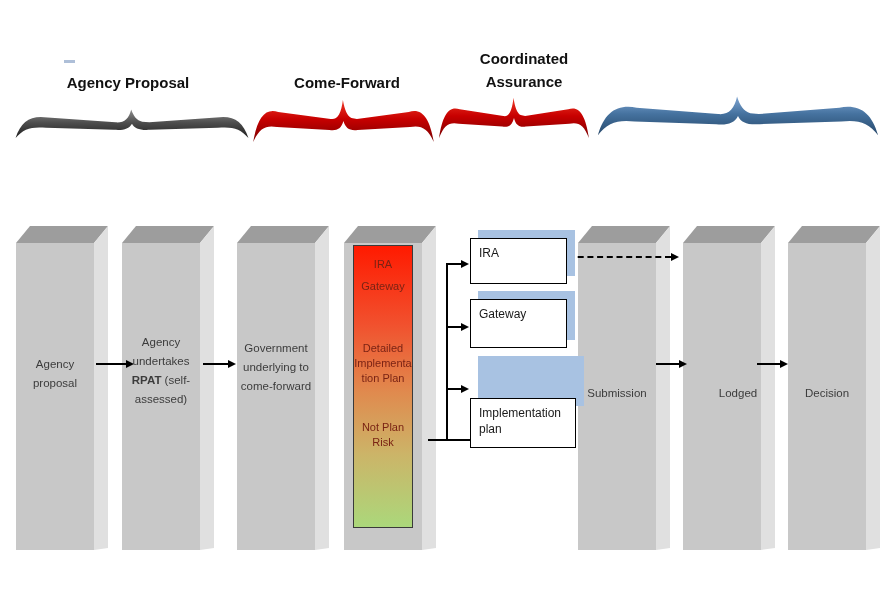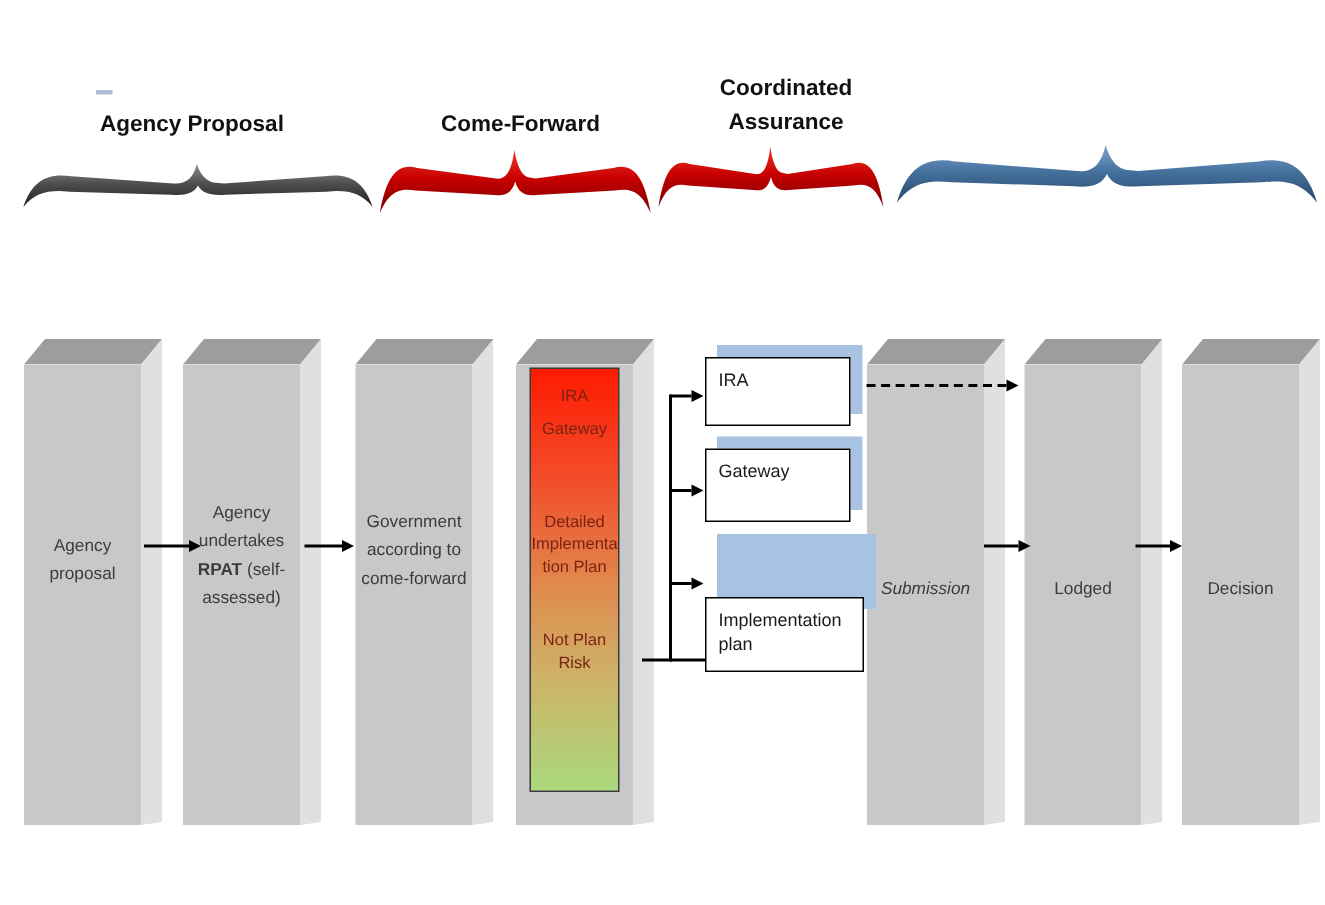--- a/index.html
+++ b/index.html
@@ -113,43 +113,43 @@
     <div class="p-side"></div>
     <div class="p-front">
       <div class="p-label" style="top:90px;"><span>Agency undertakes </span><b>RPAT</b><span> (self-assessed)</span></div>
     </div>
   </div>
 
   <div class="pillar" style="left:237px;">
     <div class="p-top"></div>
     <div class="p-side"></div>
     <div class="p-front">
-      <div class="p-label" style="top:96px;">Government according to come-forward</div>
+      <div class="p-label" style="top:96px;">Government underlying to come-forward</div>
     </div>
   </div>
 
   <div class="pillar" style="left:344px;">
     <div class="p-top"></div>
     <div class="p-side"></div>
     <div class="p-front"></div>
   </div>
 
-  <div class="pillar" style="left:578px;font-style:italic;">
+  <div class="pillar" style="left:578px;">
     <div class="p-top"></div>
     <div class="p-side"></div>
     <div class="p-front">
       <div class="p-label" style="top:141px;">Submission</div>
     </div>
   </div>
 
   <div class="pillar" style="left:683px;">
     <div class="p-top"></div>
     <div class="p-side"></div>
     <div class="p-front">
-      <div class="p-label" style="top:141px;">Lodged</div>
+      <div class="p-label" style="top:141px;margin-left:16px;">Lodged</div>
     </div>
   </div>
 
   <div class="pillar" style="left:788px;padding-left:40px;">
     <div class="p-top"></div>
     <div class="p-side"></div>
     <div class="p-front">
       <div class="p-label" style="top:141px;">Decision</div>
     </div>
   </div>

